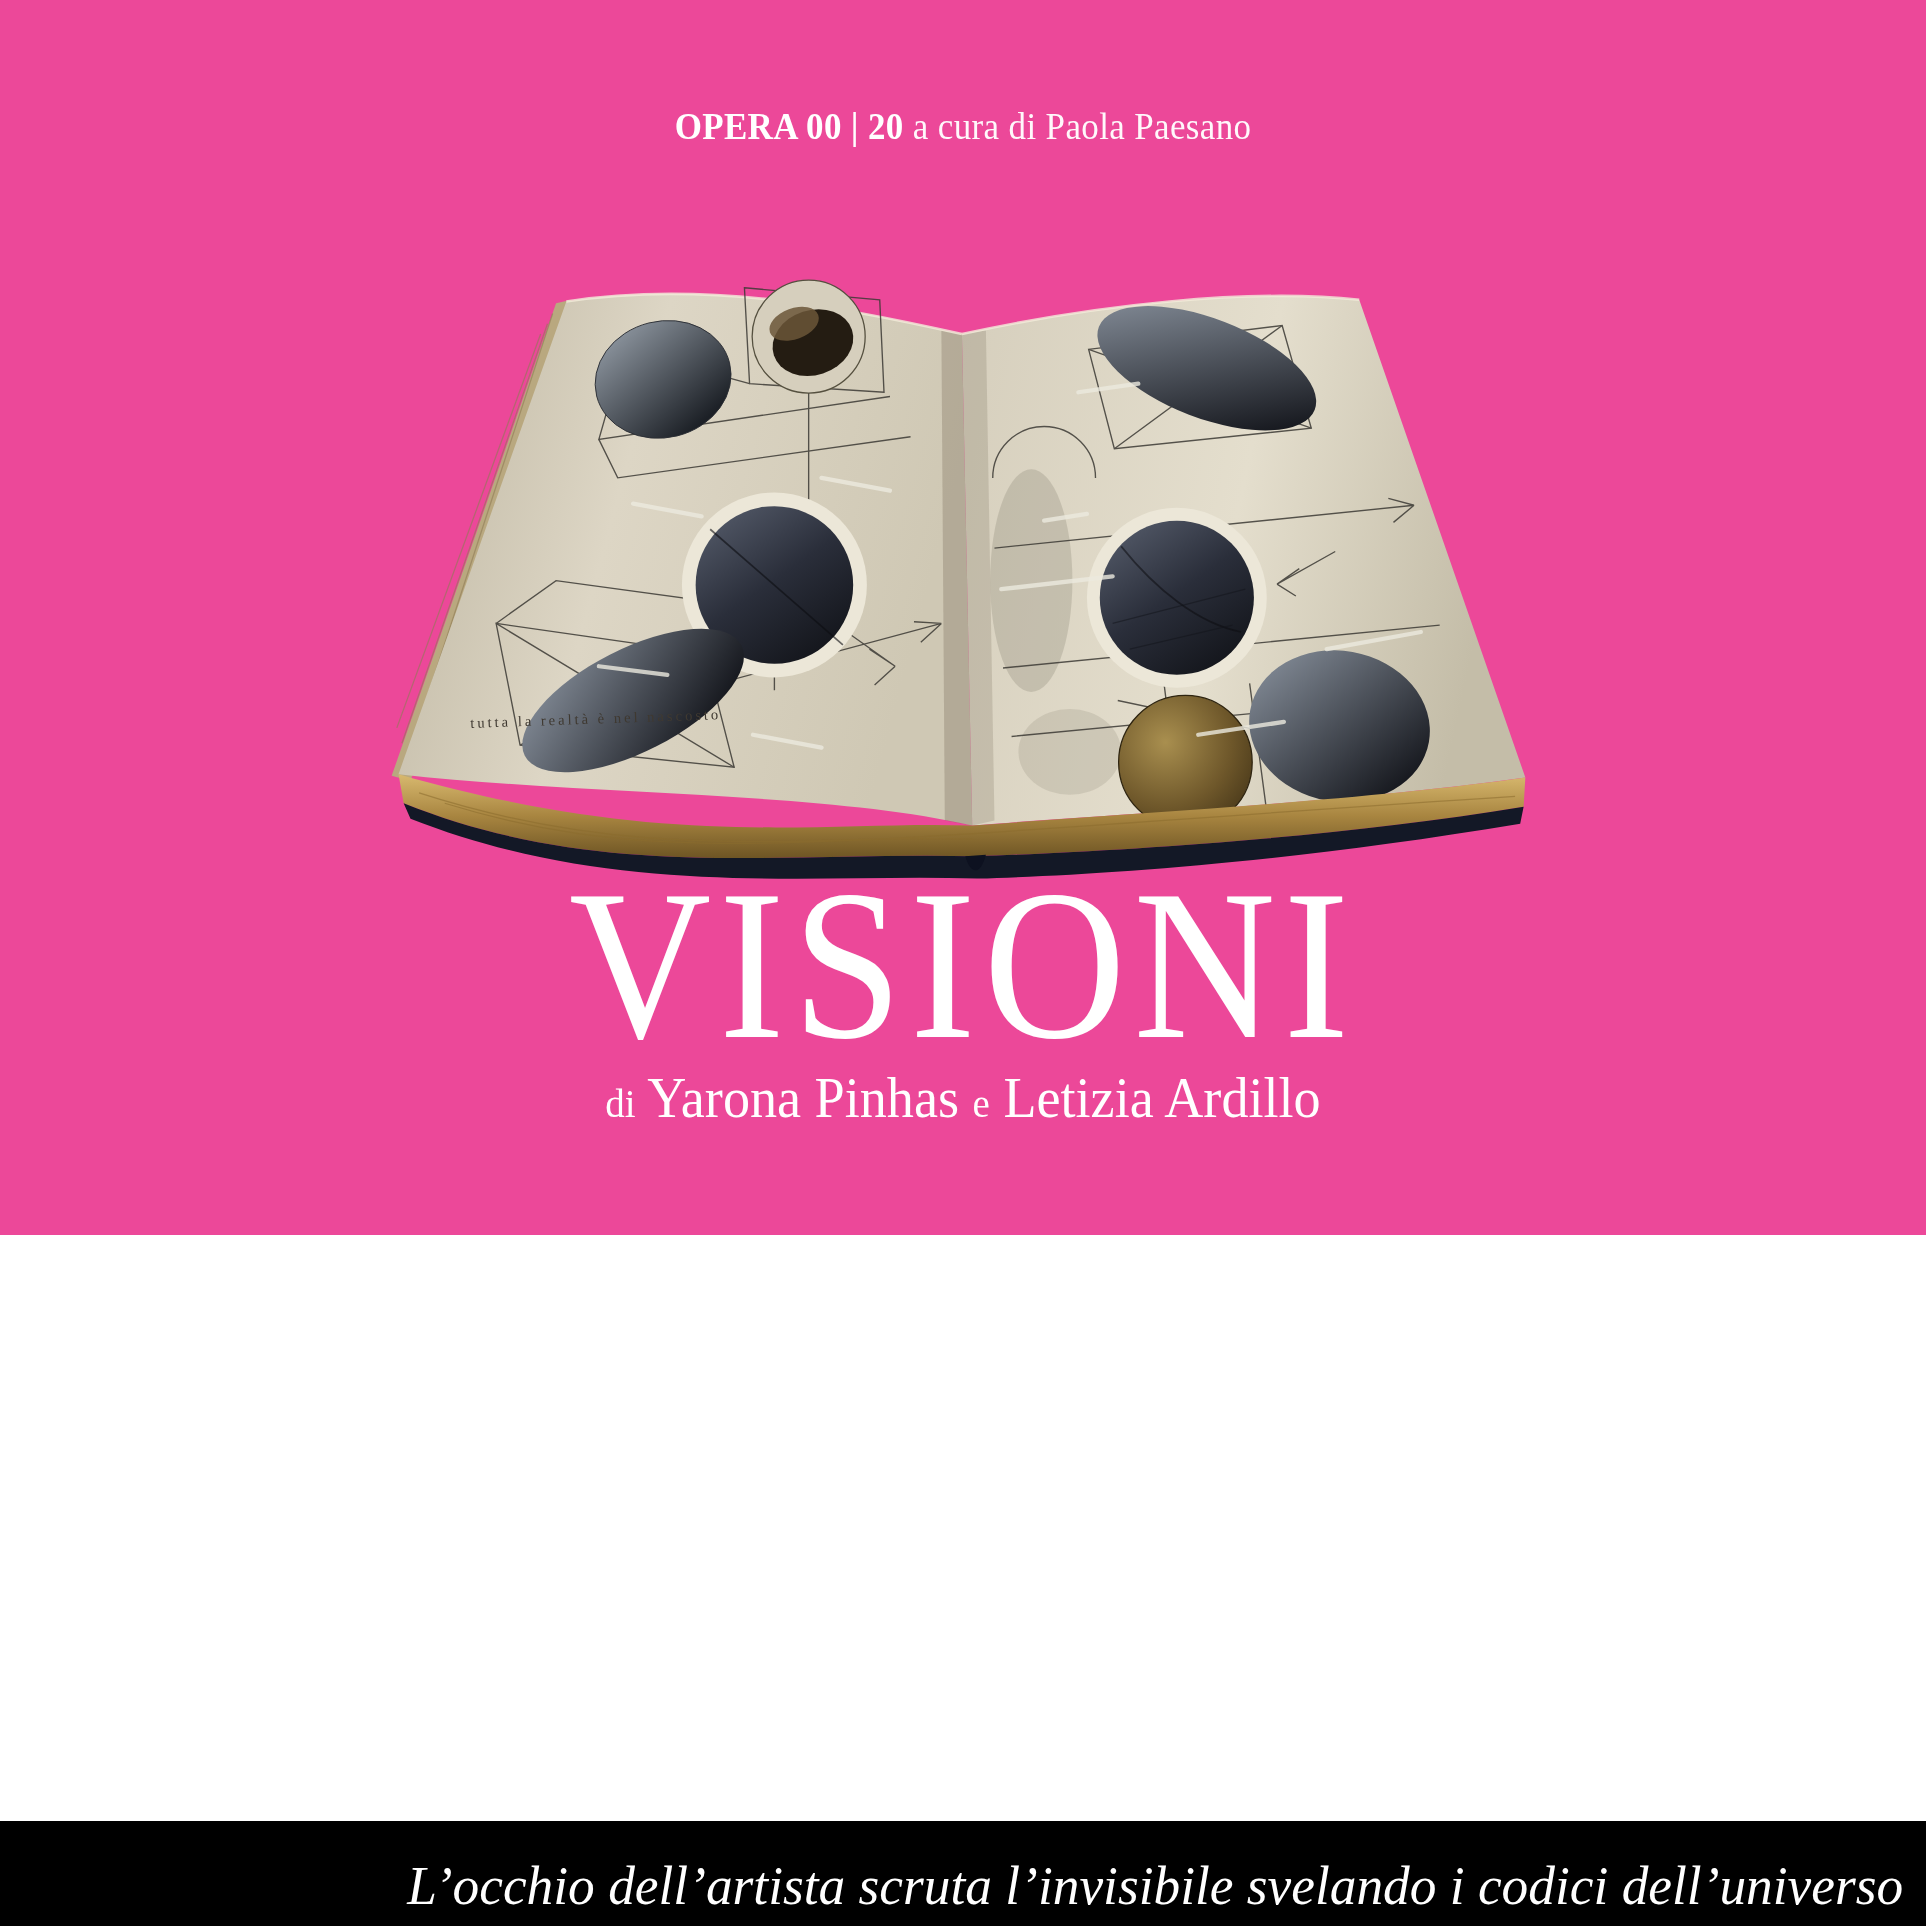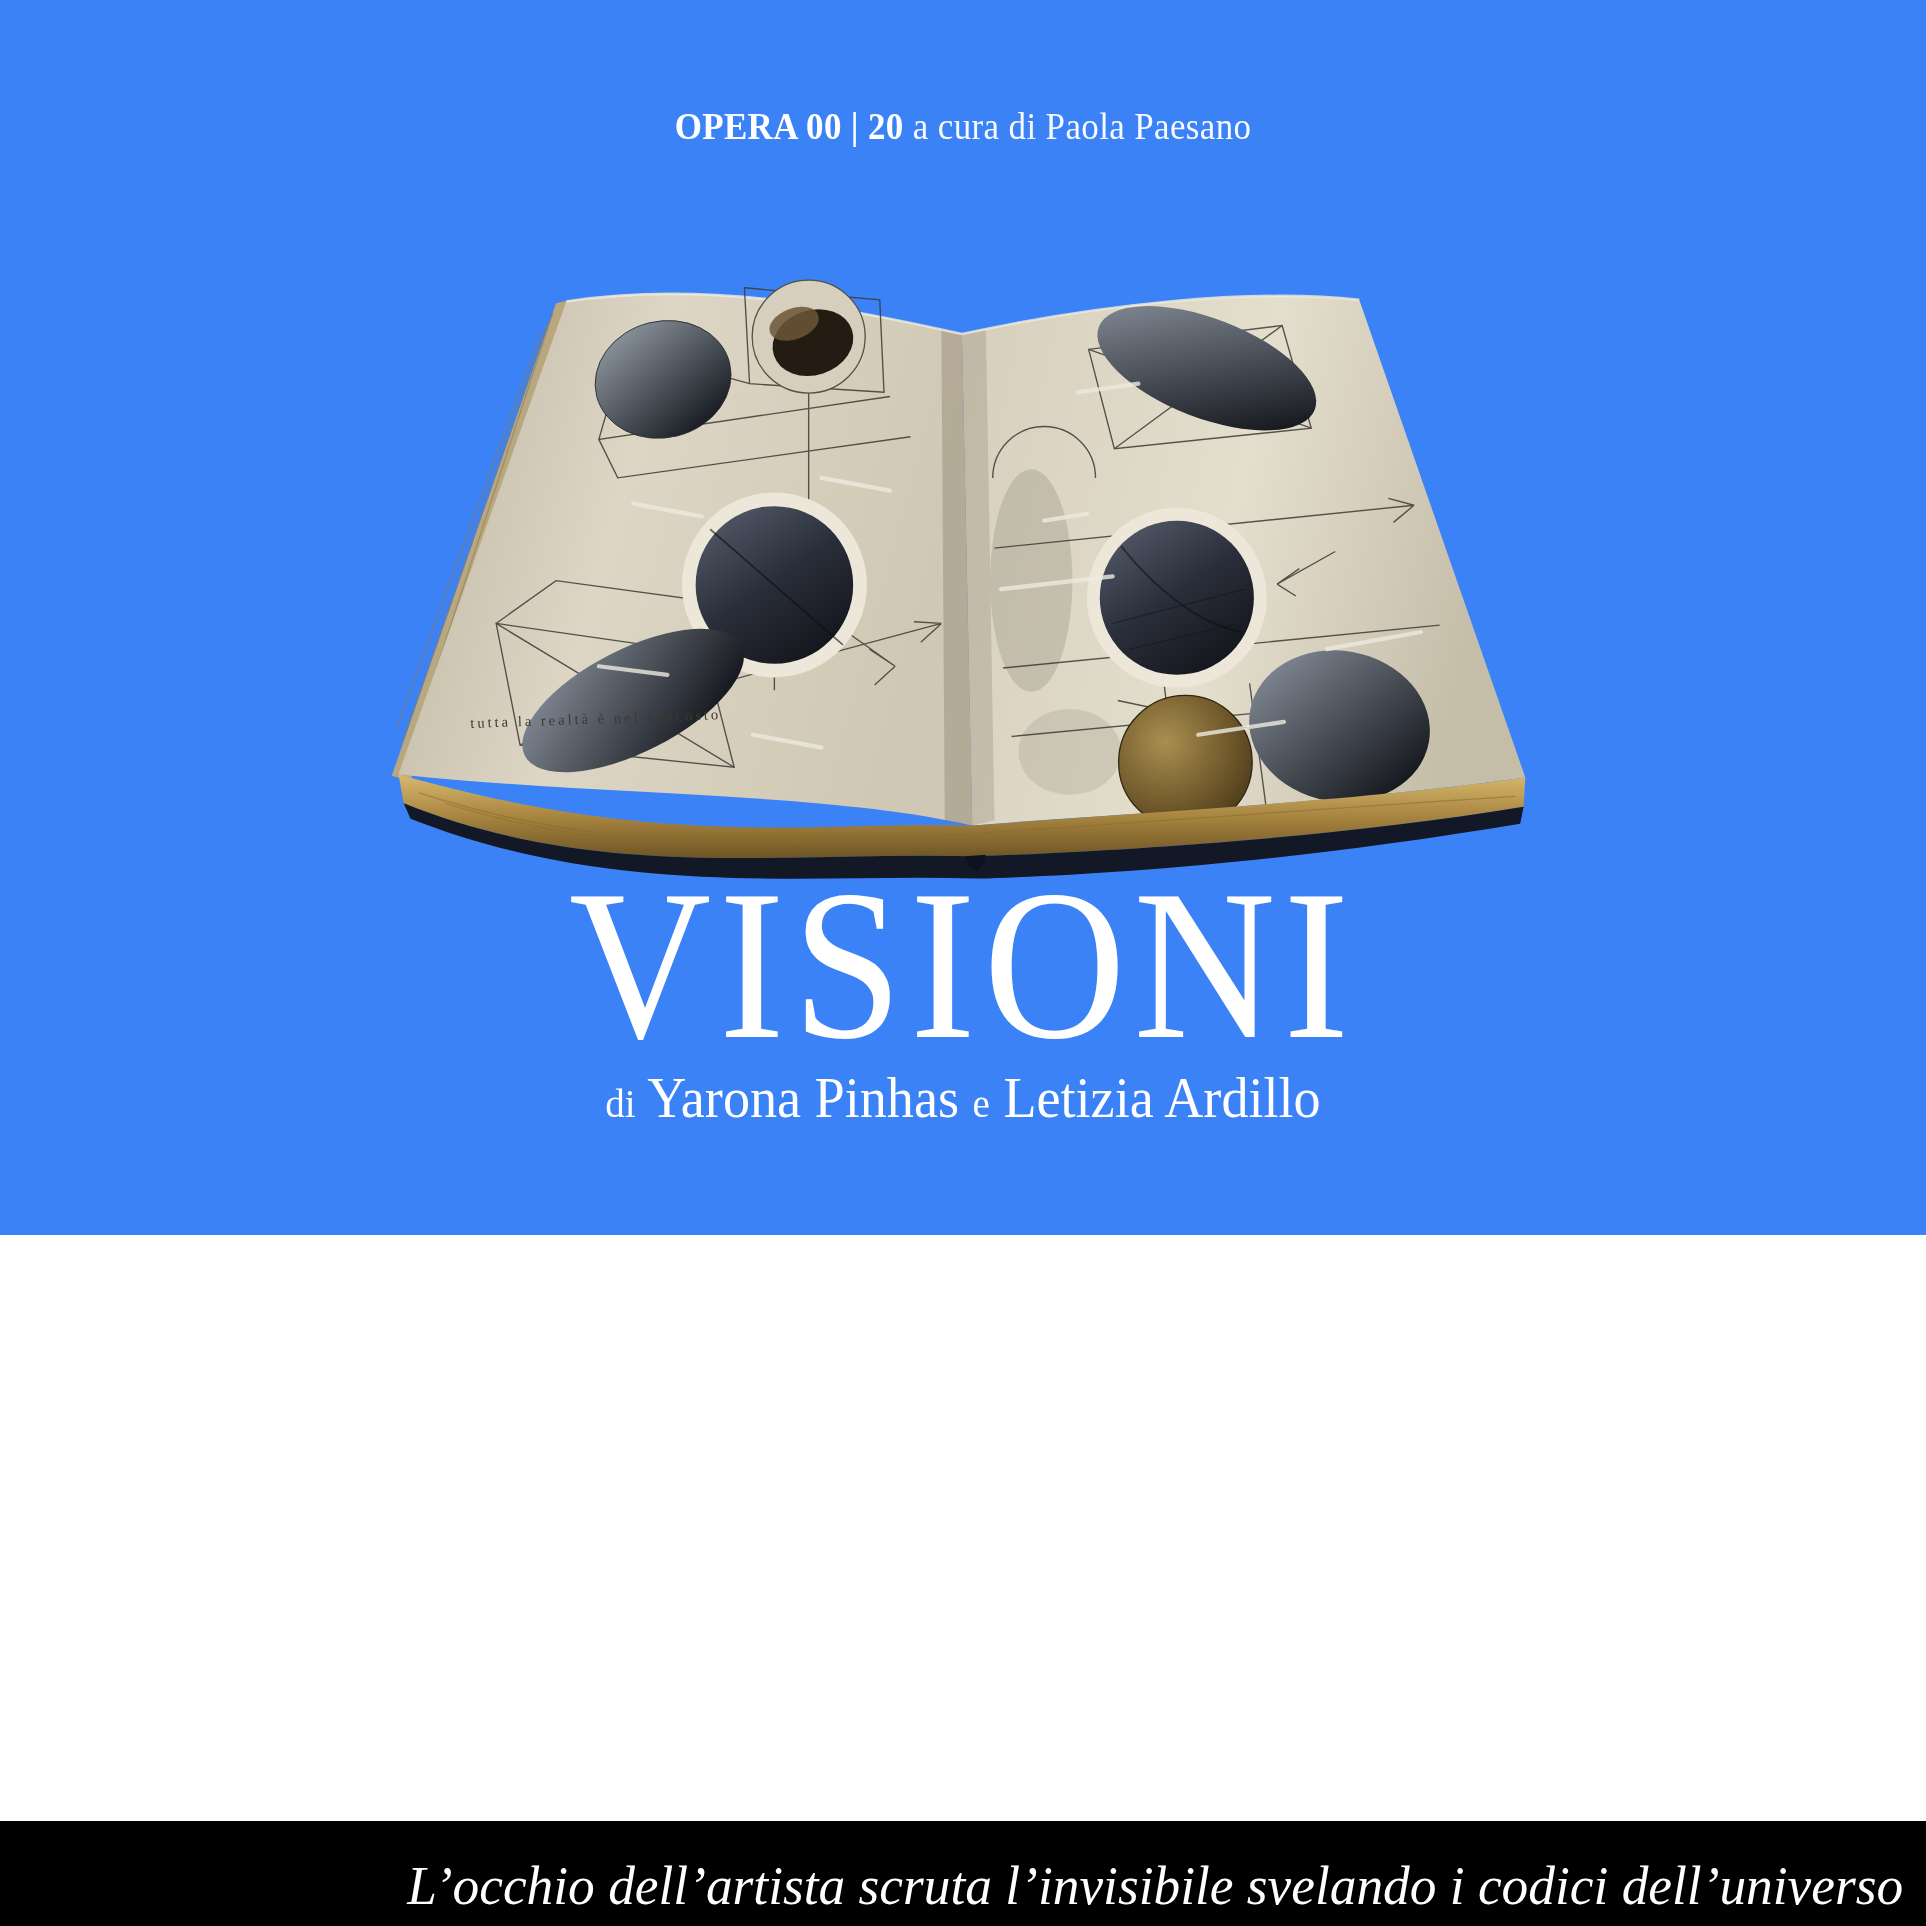--- a/index.html
+++ b/index.html
@@ -1,19 +1,19 @@
 <!DOCTYPE html>
 <html style="font-size:13.7px"><head>
 <meta charset="utf-8">
 <style>
   html,body{margin:0;padding:0;background:#222;}
   .poster{position:relative;width:1926px;height:1926px;background:#ffffff;overflow:hidden;
           font-family:"Liberation Sans",sans-serif;color:#1a1a1a;}
   
-  .top-section{position:absolute;left:0;top:0;width:1926px;height:1235px;background:#3b82f6;}
+  .top-section{position:absolute;left:0;top:0;width:1926px;height:1235px;background:#ec4899;}
   .header-line{position:absolute;left:0;top:104px;width:100%;text-align:center;color:#fff;
                font-family:"Liberation Serif",serif;font-size:38px;letter-spacing:0.4px;
                transform:scaleX(.92);}
   .header-line .hdr-prefix{font-weight:700;}
   .header-line .hdr-suffix{font-weight:400;opacity:.96;}
   .book-photo{position:absolute;left:342px;top:221px;width:1233px;height:685px;}
   .exhibit-title{position:absolute;left:0;top:858px;width:100%;text-align:center;color:#fff;
                  font-family:"Liberation Serif",serif;font-size:214px;line-height:1;font-weight:400;
                  letter-spacing:8.6px;transform:scaleX(.92);}
   .byline{position:absolute;left:0;top:1065px;width:100%;text-align:center;color:#fff;

